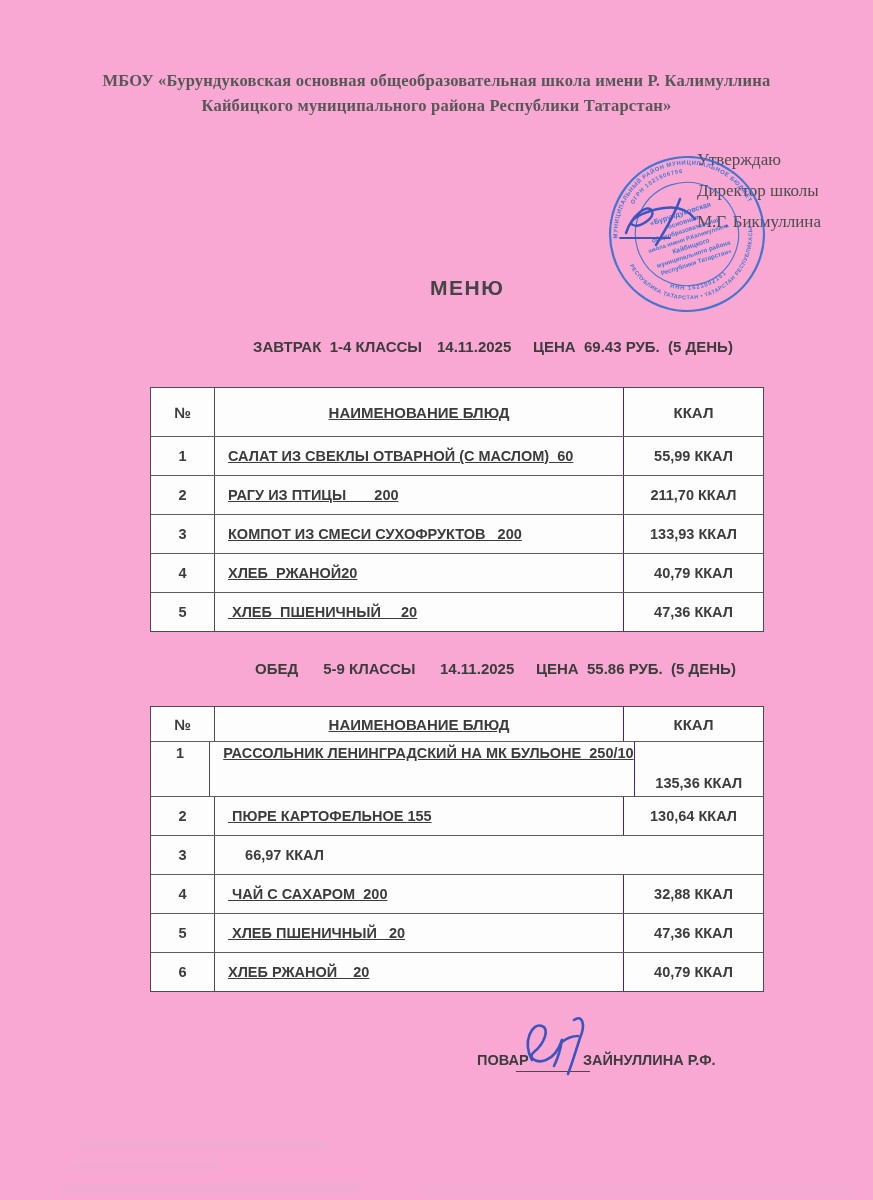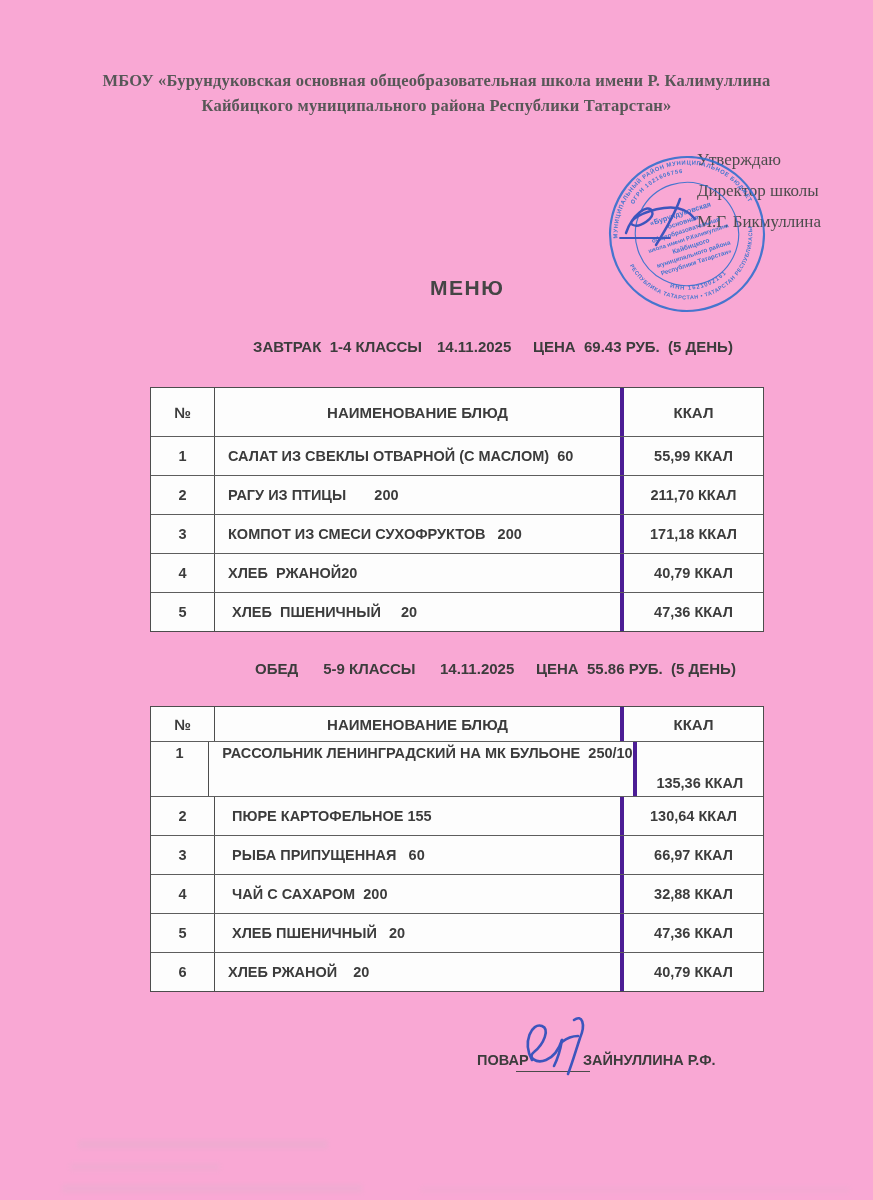--- a/index.html
+++ b/index.html
@@ -45,21 +45,21 @@
   .menu-table{
     position:absolute;left:150px;width:614px;
     border:1.6px solid #4d4d4d;
     box-sizing:border-box;
     background:#fdfdfd;
   }
   .t-row{display:flex;border-top:1px solid #5e5e5e;}
   .t-row:first-child{border-top:none;}
   .cell{box-sizing:border-box;display:flex;align-items:center;}
   .c-num{width:64px;justify-content:center;border-right:1px solid #4d4d4d;font-weight:bold;font-size:14.5px;}
-  .c-dish{flex:1;border-right:4px solid #4c1d95;padding-left:13px;font-weight:bold;font-size:14.5px;white-space:pre;}
+  .c-dish{flex:1;border-right:1px solid #4c1d95;padding-left:13px;font-weight:bold;font-size:14.5px;white-space:pre;text-decoration:underline;}
   .c-kcal{width:139px;justify-content:center;font-weight:bold;font-size:14.5px;text-align:right;}
   .t-head .cell{font-size:15px;font-weight:bold;}
   .t-head .c-dish{justify-content:center;padding-left:0;}
   
   .t1 .t-head{height:48px;}
   .t1 .t-data{height:38px;}
   
   .t2 .t-head{height:34px;}
   .t2 .t-tall{height:54px;}
   .t2 .t-tall .c-dish{align-items:flex-start;padding-top:3px;}
@@ -152,21 +152,21 @@
       <div class="cell c-kcal">55,99 ККАЛ</div>
     </div>
     <div class="t-row t-data">
       <div class="cell c-num">2</div>
       <div class="cell c-dish">РАГУ ИЗ ПТИЦЫ       200</div>
       <div class="cell c-kcal">211,70 ККАЛ</div>
     </div>
     <div class="t-row t-data">
       <div class="cell c-num">3</div>
       <div class="cell c-dish">КОМПОТ ИЗ СМЕСИ СУХОФРУКТОВ   200</div>
-      <div class="cell c-kcal">171,18 ККАЛ</div>
+      <div class="cell c-kcal">133,93 ККАЛ</div>
     </div>
     <div class="t-row t-data">
       <div class="cell c-num">4</div>
       <div class="cell c-dish">ХЛЕБ  РЖАНОЙ20</div>
       <div class="cell c-kcal">40,79 ККАЛ</div>
     </div>
     <div class="t-row t-data">
       <div class="cell c-num">5</div>
       <div class="cell c-dish"> ХЛЕБ  ПШЕНИЧНЫЙ     20</div>
       <div class="cell c-kcal">47,36 ККАЛ</div>
@@ -190,21 +190,20 @@
       <div class="cell c-dish">РАССОЛЬНИК ЛЕНИНГРАДСКИЙ НА МК БУЛЬОНЕ  250/10</div>
       <div class="cell c-kcal">135,36 ККАЛ</div>
     </div>
     <div class="t-row t-data">
       <div class="cell c-num">2</div>
       <div class="cell c-dish"> ПЮРЕ КАРТОФЕЛЬНОЕ 155</div>
       <div class="cell c-kcal">130,64 ККАЛ</div>
     </div>
     <div class="t-row t-data">
       <div class="cell c-num">3</div>
-      <div class="cell c-dish"> РЫБА ПРИПУЩЕННАЯ   60</div>
       <div class="cell c-kcal">66,97 ККАЛ</div>
     </div>
     <div class="t-row t-data">
       <div class="cell c-num">4</div>
       <div class="cell c-dish"> ЧАЙ С САХАРОМ  200</div>
       <div class="cell c-kcal">32,88 ККАЛ</div>
     </div>
     <div class="t-row t-data">
       <div class="cell c-num">5</div>
       <div class="cell c-dish"> ХЛЕБ ПШЕНИЧНЫЙ   20</div>

